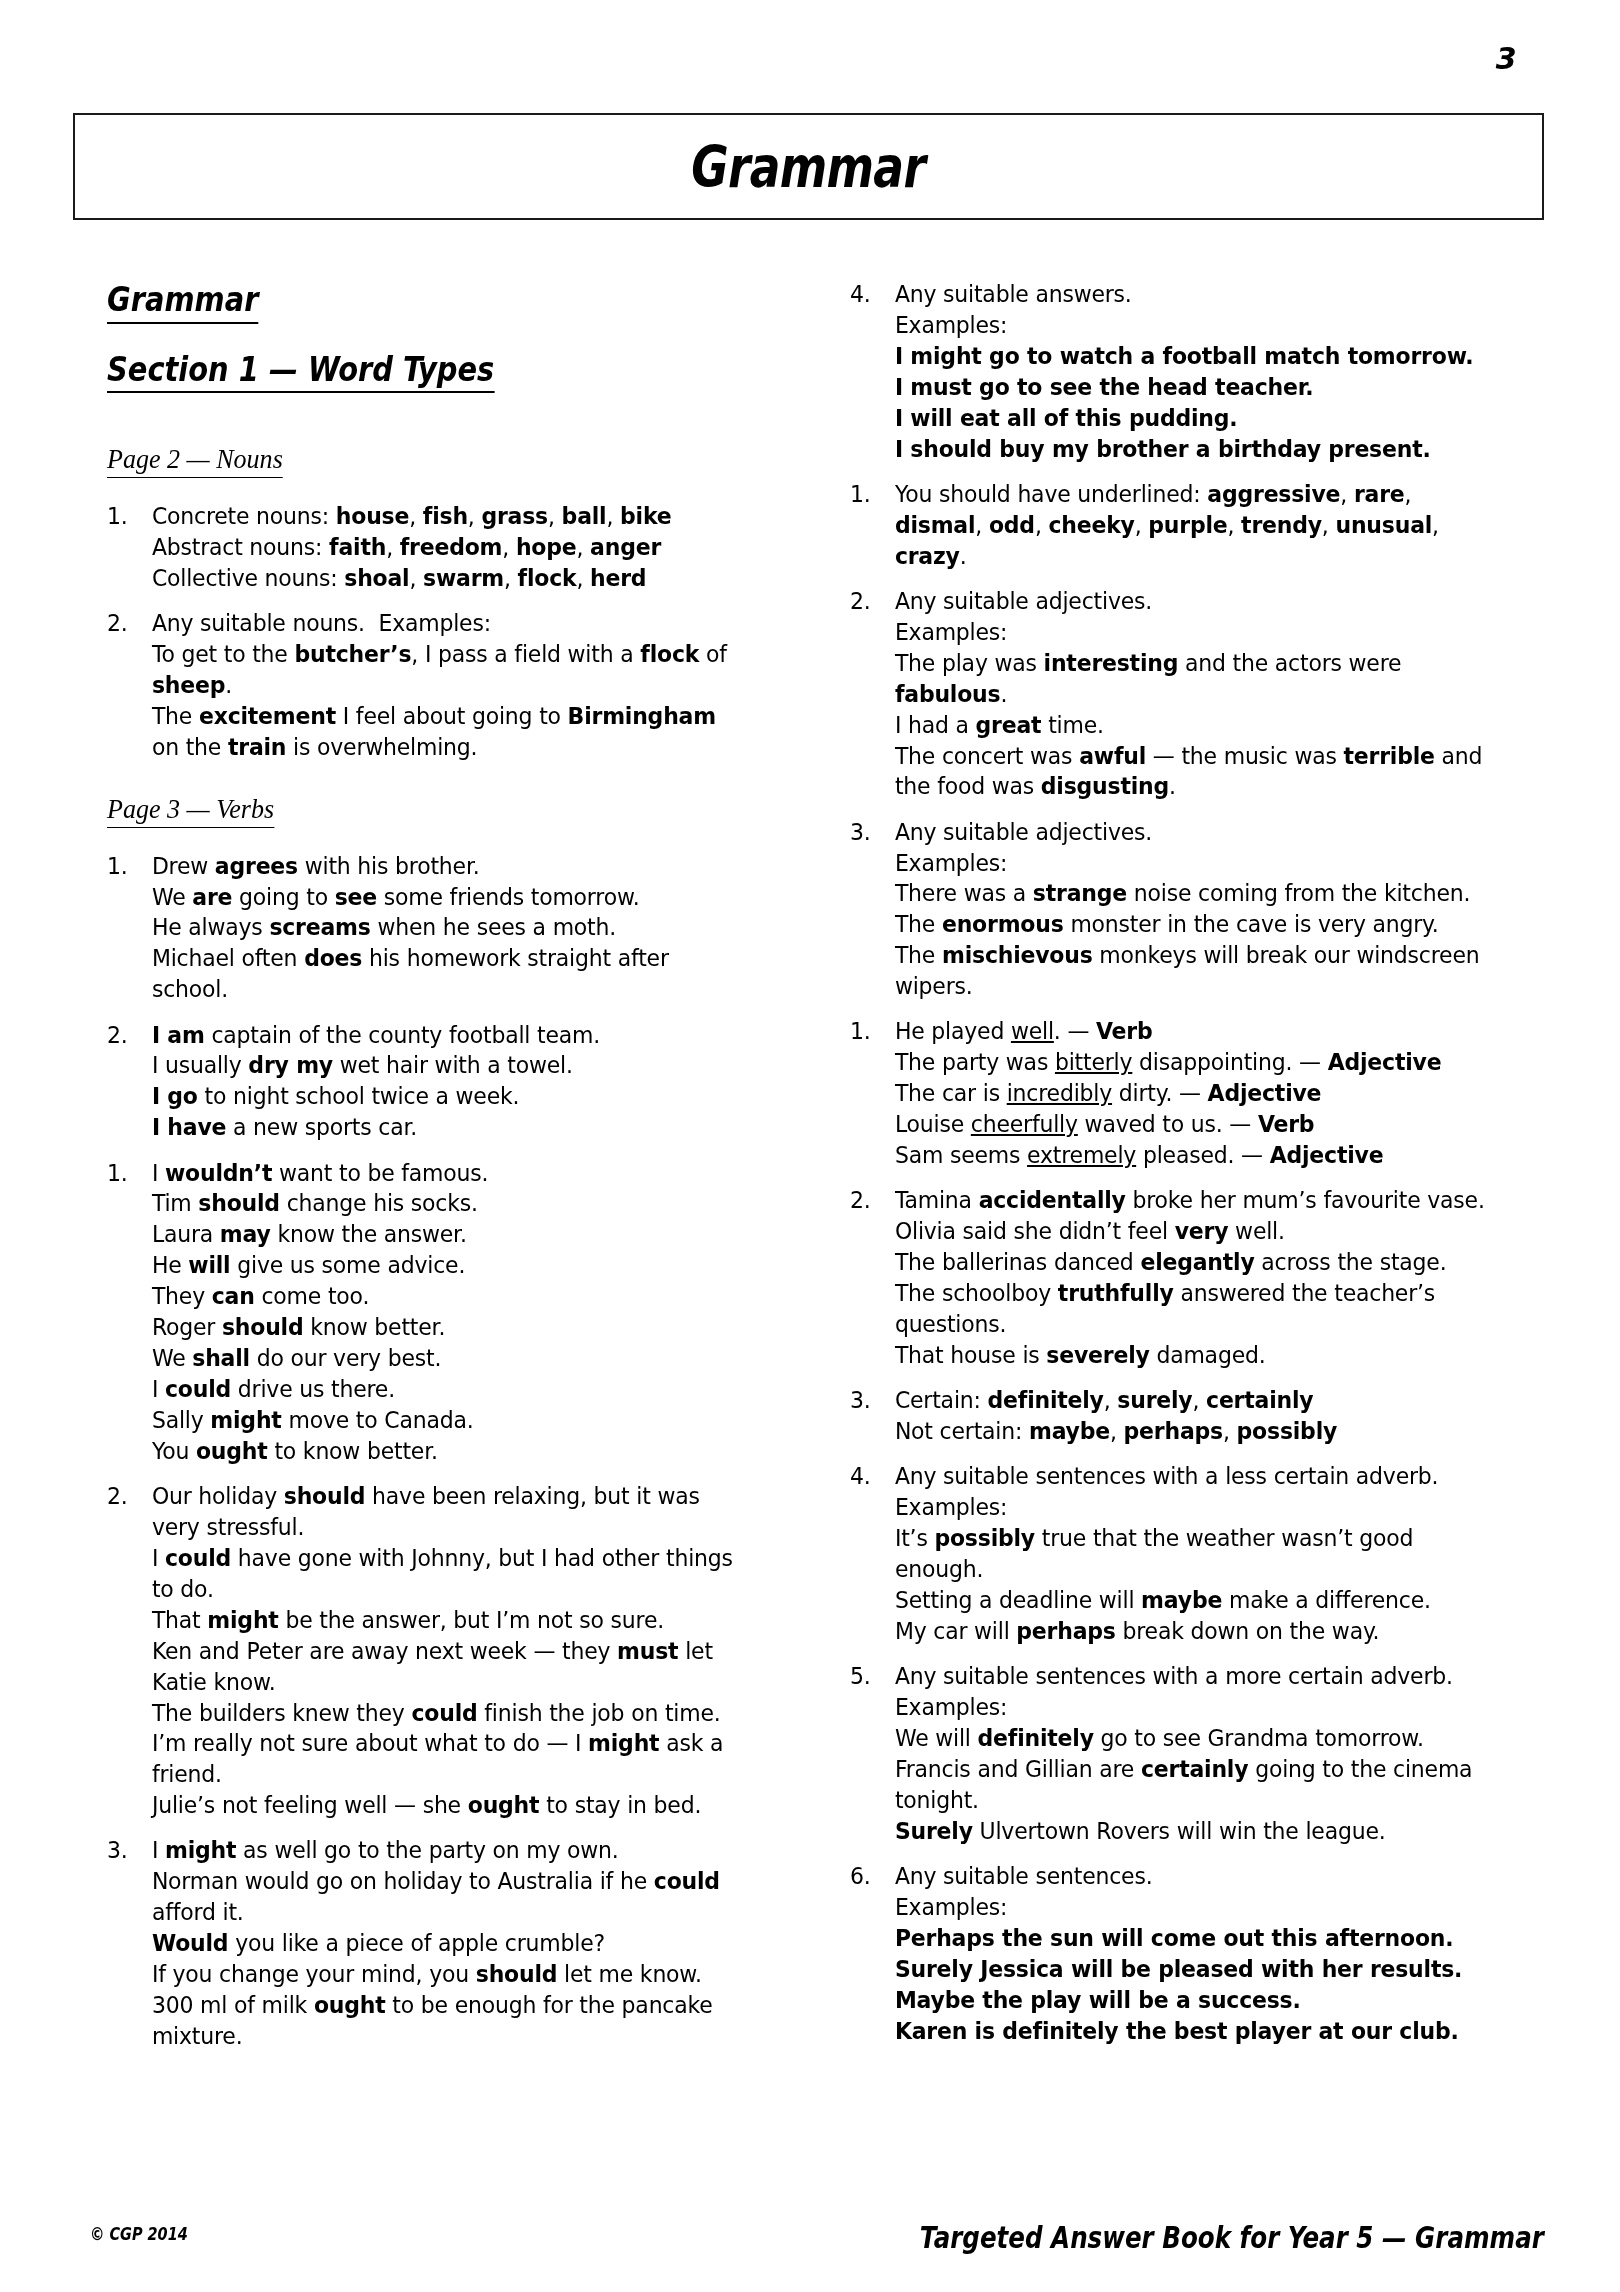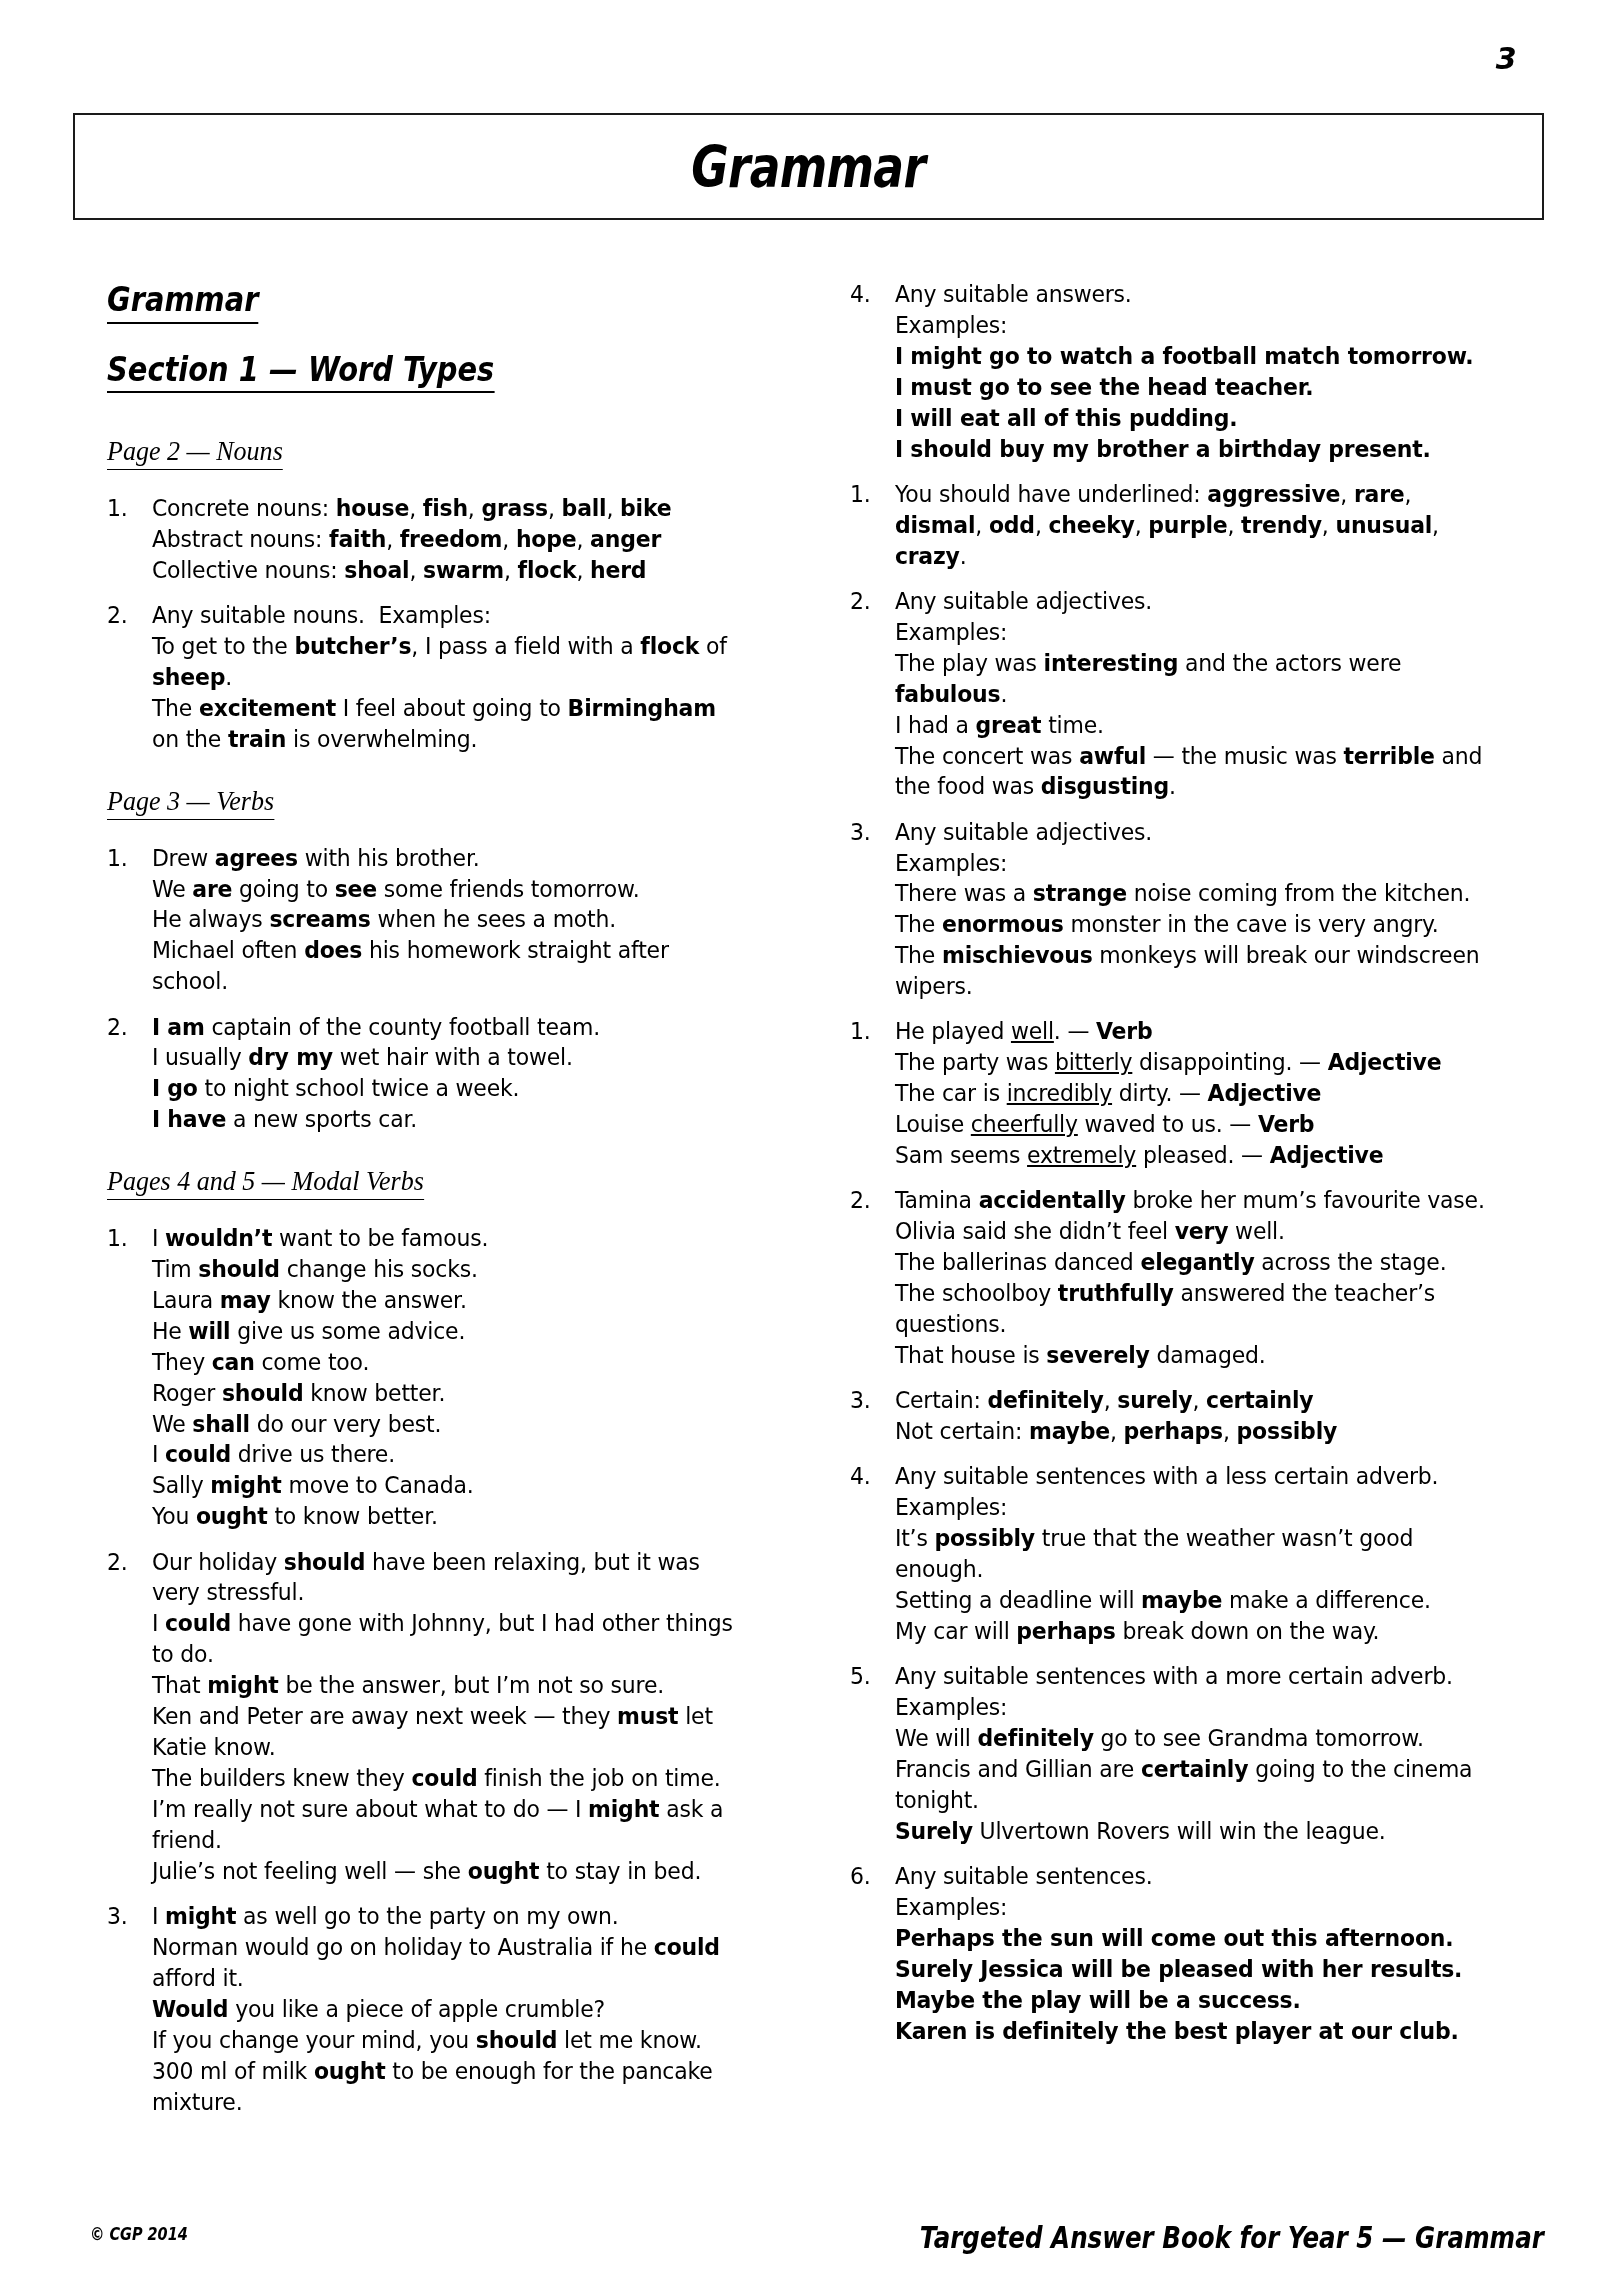--- a/index.html
+++ b/index.html
@@ -100,21 +100,21 @@
     font-size: 28px;
     border-bottom: 1.8px solid #000;
     display: inline-block;
     padding-bottom: 1.8px;
     transform: scaleX(0.93);
     transform-origin: left center;
     white-space: nowrap;
     margin-bottom: 23px;
   }
   .h-page-wrap { margin-top: 30px; }
-  .h-page-wrap.first { margin-top: 8px; }
+  .h-page-wrap.first { margin-top: 16px; }
 
   
   ol.answers {
     list-style: none;
     margin: 0;
     padding: 0;
   }
   ol.answers > li {
     position: relative;
     padding-left: 47px;
@@ -205,21 +205,20 @@
               <span class="line">Michael often <b>does</b> his homework straight after school.</span>
             </li>
             <li>
               <span class="num">2.</span>
               <span class="line"><b>I am</b> captain of the county football team.</span>
               <span class="line">I usually <b>dry my</b> wet hair with a towel.</span>
               <span class="line"><b>I go</b> to night school twice a week.</span>
               <span class="line"><b>I have</b> a new sports car.</span>
             </li>
           </ol>
-          <div class="h-page-wrap"><span class="h-page">Pages 4 and 5 — Modal Verbs</span></div>
           <ol class="answers">
             <li>
               <span class="num">1.</span>
               <span class="line">I <b>wouldn’t</b> want to be famous.</span>
               <span class="line">Tim <b>should</b> change his socks.</span>
               <span class="line">Laura <b>may</b> know the answer.</span>
               <span class="line">He <b>will</b> give us some advice.</span>
               <span class="line">They <b>can</b> come too.</span>
               <span class="line">Roger <b>should</b> know better.</span>
               <span class="line">We <b>shall</b> do our very best.</span>

